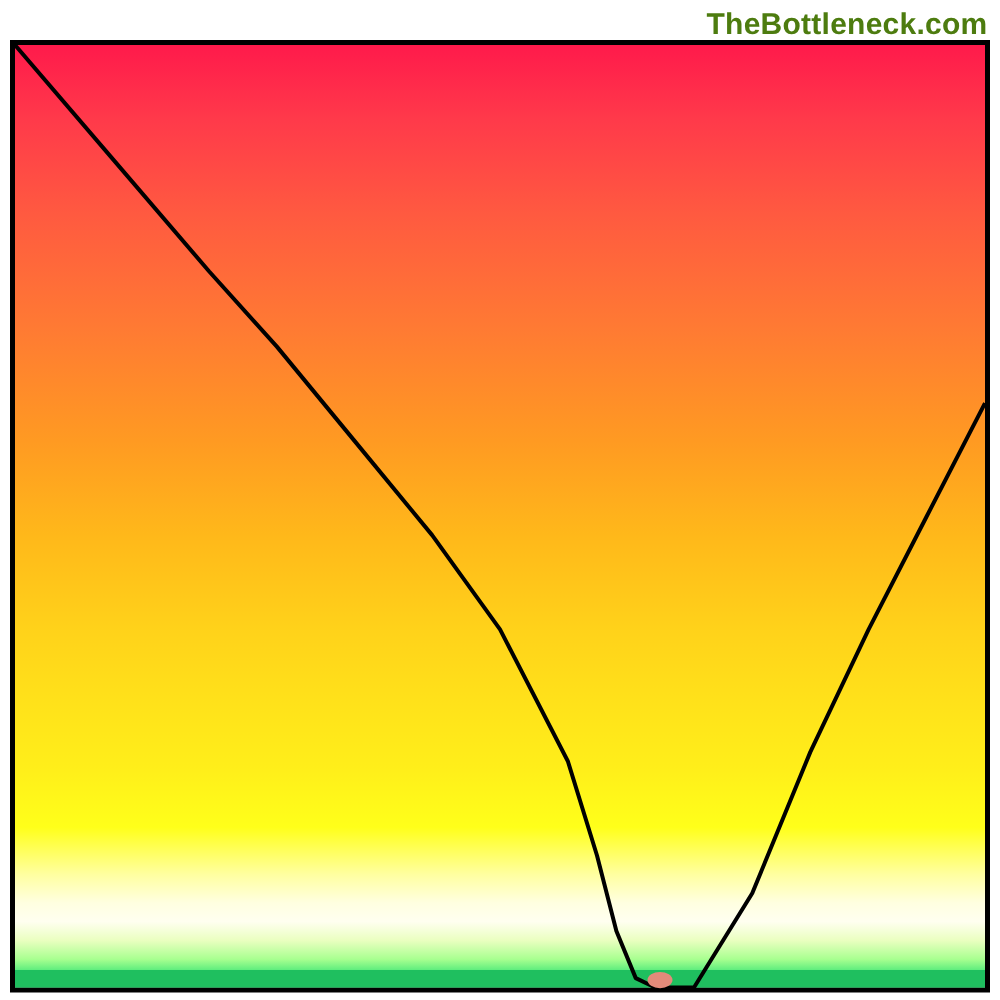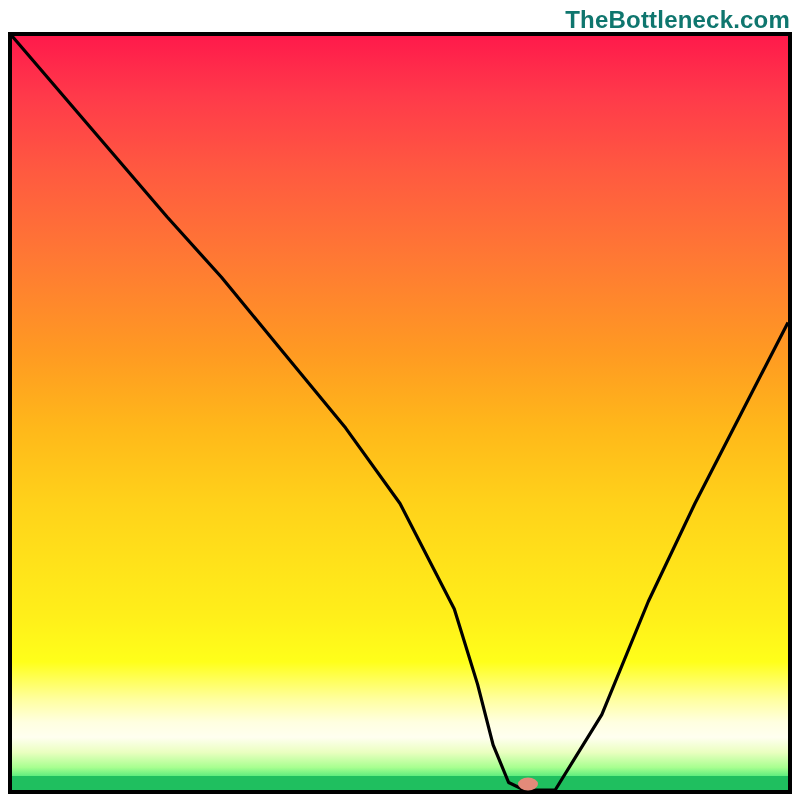--- a/index.html
+++ b/index.html
@@ -16,21 +16,21 @@
     width: 800px;
     height: 800px;
     box-sizing: border-box;
   }
   .watermark {
     position: absolute;
     top: 6px;
     right: 10px;
     font-size: 24px;
     font-weight: bold;
-    color: #0f766e;
+    color: #4d7c0f;
     letter-spacing: 0.2px;
   }
   
   .plot {
     position: absolute;
     left: 8px;
     top: 32px;
     width: 784px;   
     height: 762px;  
     border-left: 4px solid #000;

